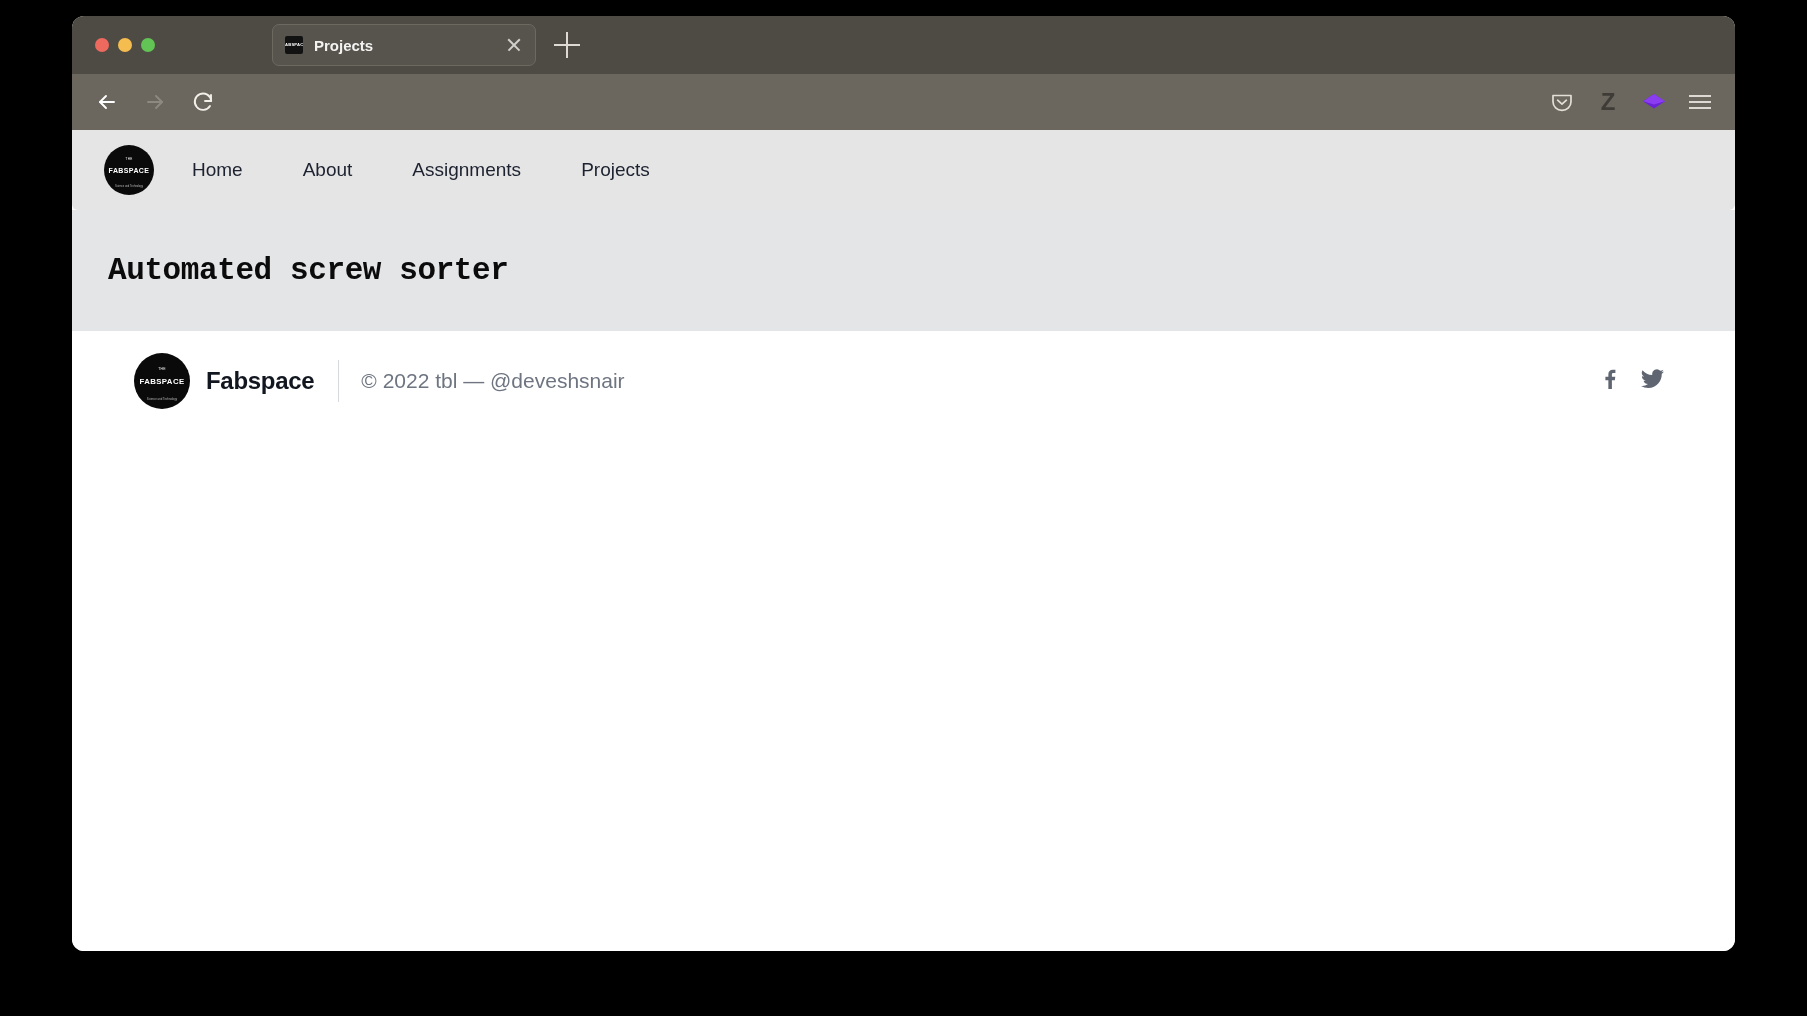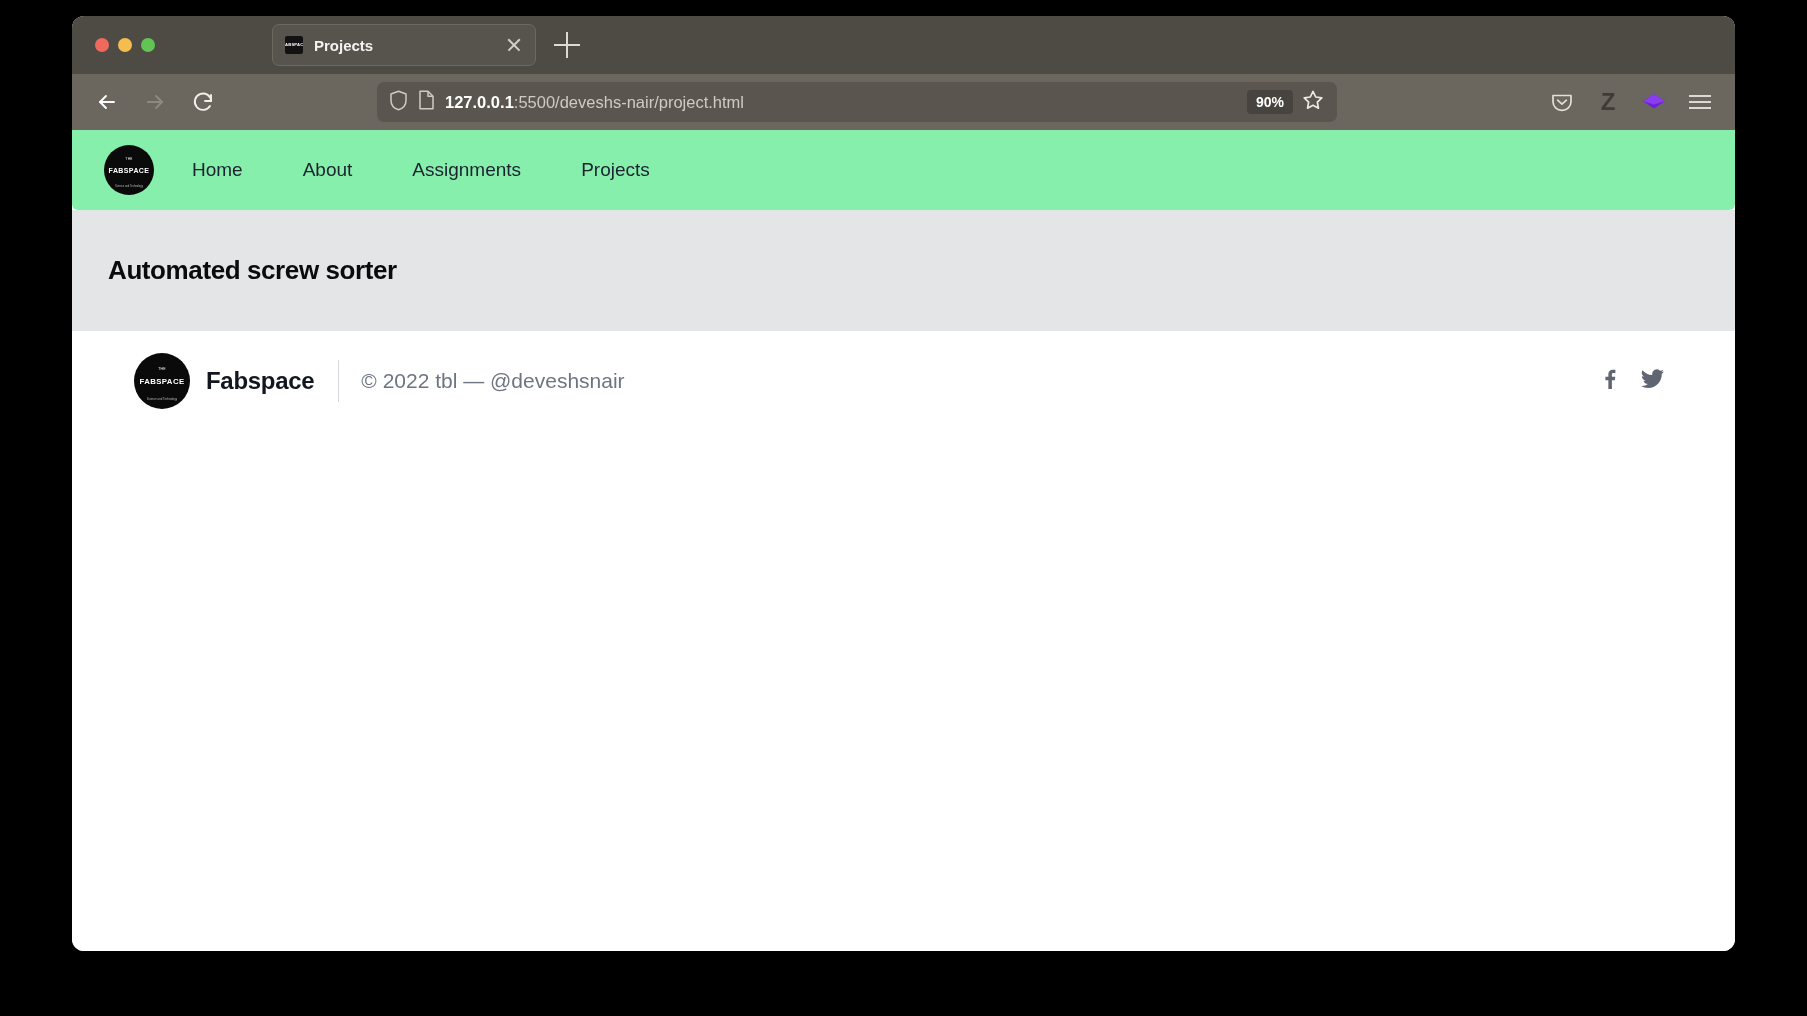--- a/index.html
+++ b/index.html
@@ -197,21 +197,21 @@
   #viewport {
     position: relative;
     height: 821px;
     background: #ffffff;
     overflow: hidden;
   }
 
   
   #site-nav {
     height: 80px;
-    background: #86efac;
+    background: #e5e5e5;
     border-radius: 0 0 6px 6px;
     display: flex;
     align-items: center;
     padding-left: 32px;
   }
   #site-logo {
     width: 50px; height: 50px;
     border-radius: 50%;
     background: #0a0a0a;
     flex: 0 0 auto;
@@ -254,23 +254,24 @@
   #title-band {
     background: #e4e5e7;
     height: 121px;
     display: flex;
     align-items: center;
     padding-left: 36px;
     box-shadow: 0 6px 10px -6px rgba(0,0,0,0.13);
   }
   #page-title {
     color: #0b0b0c;
-    font-size: 26px;
+    font-size: 31px;
     font-weight: 800;
     letter-spacing: -0.4px;
+    font-family: Liberation Mono, monospace;
   }
 
   
   #site-footer {
     background: #ffffff;
     height: 100px;
     display: flex;
     align-items: center;
     padding: 0 60px 0 62px;
   }
@@ -364,40 +365,20 @@
       </svg>
     </div>
 
     <div class="nav-btn">
       <svg width="24" height="24" viewBox="0 0 24 24" fill="none" stroke="#f2efe9" stroke-width="1.9" stroke-linecap="round" stroke-linejoin="round">
         <path d="M20 5v6h-6"></path>
         <path d="M20.2 11A8.2 8.2 0 1 0 19 16"></path>
       </svg>
     </div>
 
-    <div id="urlbar">
-      <span class="url-icon">
-        <svg width="19" height="21" viewBox="0 0 19 21" fill="none" stroke="#d9d4cc" stroke-width="1.5" stroke-linejoin="round">
-          <path d="M9.5 1.2 17 4v6.5c0 5-3.4 8-7.5 9.3C5.4 18.5 2 15.5 2 10.5V4z"></path>
-        </svg>
-      </span>
-      <span class="url-icon">
-        <svg width="17" height="20" viewBox="0 0 17 20" fill="none" stroke="#d9d4cc" stroke-width="1.5" stroke-linejoin="round">
-          <path d="M2 1.2h8l5 5v12.6H2z"></path>
-          <path d="M10 1.2v5h5"></path>
-        </svg>
-      </span>
-      <span id="url-text"><span class="host">127.0.0.1</span><span class="path">:5500/deveshs-nair/project.html</span></span>
-      <span class="zoom-badge">90%</span>
-      <span class="star-btn">
-        <svg width="24" height="24" viewBox="0 0 24 24" fill="none" stroke="#eceae5" stroke-width="1.7" stroke-linejoin="round" stroke-linecap="round">
-          <path d="M12 3.4l2.7 5.6 6.1.85-4.45 4.3 1.07 6.05L12 17.35 6.58 20.2l1.07-6.05L3.2 9.85 9.3 9z"></path>
-        </svg>
-      </span>
-    </div>
 
     <div id="toolbar-right">
       <span class="ext-icon">
         <svg width="26" height="26" viewBox="0 0 26 26" fill="none" stroke="#e3ded6" stroke-width="1.7" stroke-linejoin="round" stroke-linecap="round">
           <path d="M4 6.5h18v6.2c0 5-4 8.6-9 8.6s-9-3.6-9-8.6z"></path>
           <path d="M8.6 11.2l4.4 4 4.4-4"></path>
         </svg>
       </span>
       <span class="ext-icon zotero-z">Z</span>
       <span class="ext-icon">

